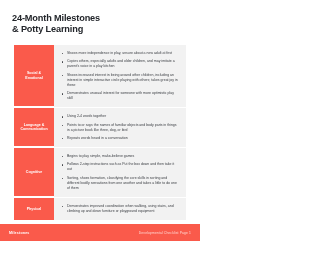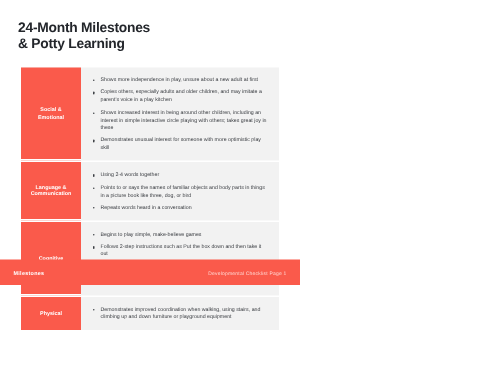--- a/index.html
+++ b/index.html
@@ -9,21 +9,21 @@
   }
   body {
     width: 200px;
     height: 259px;
     font-family: "Liberation Sans", sans-serif;
     position: relative;
     overflow: hidden;
   }
   .page {
     width: 200px;
-    height: 190px;
+    height: 241px;
     position: relative;
     background: #ffffff;
     box-sizing: border-box;
   }
   .title-block {
     padding: 13px 12px 0 12px;
   }
   .title {
     font-size: 9.2px;
     line-height: 11.4px;

